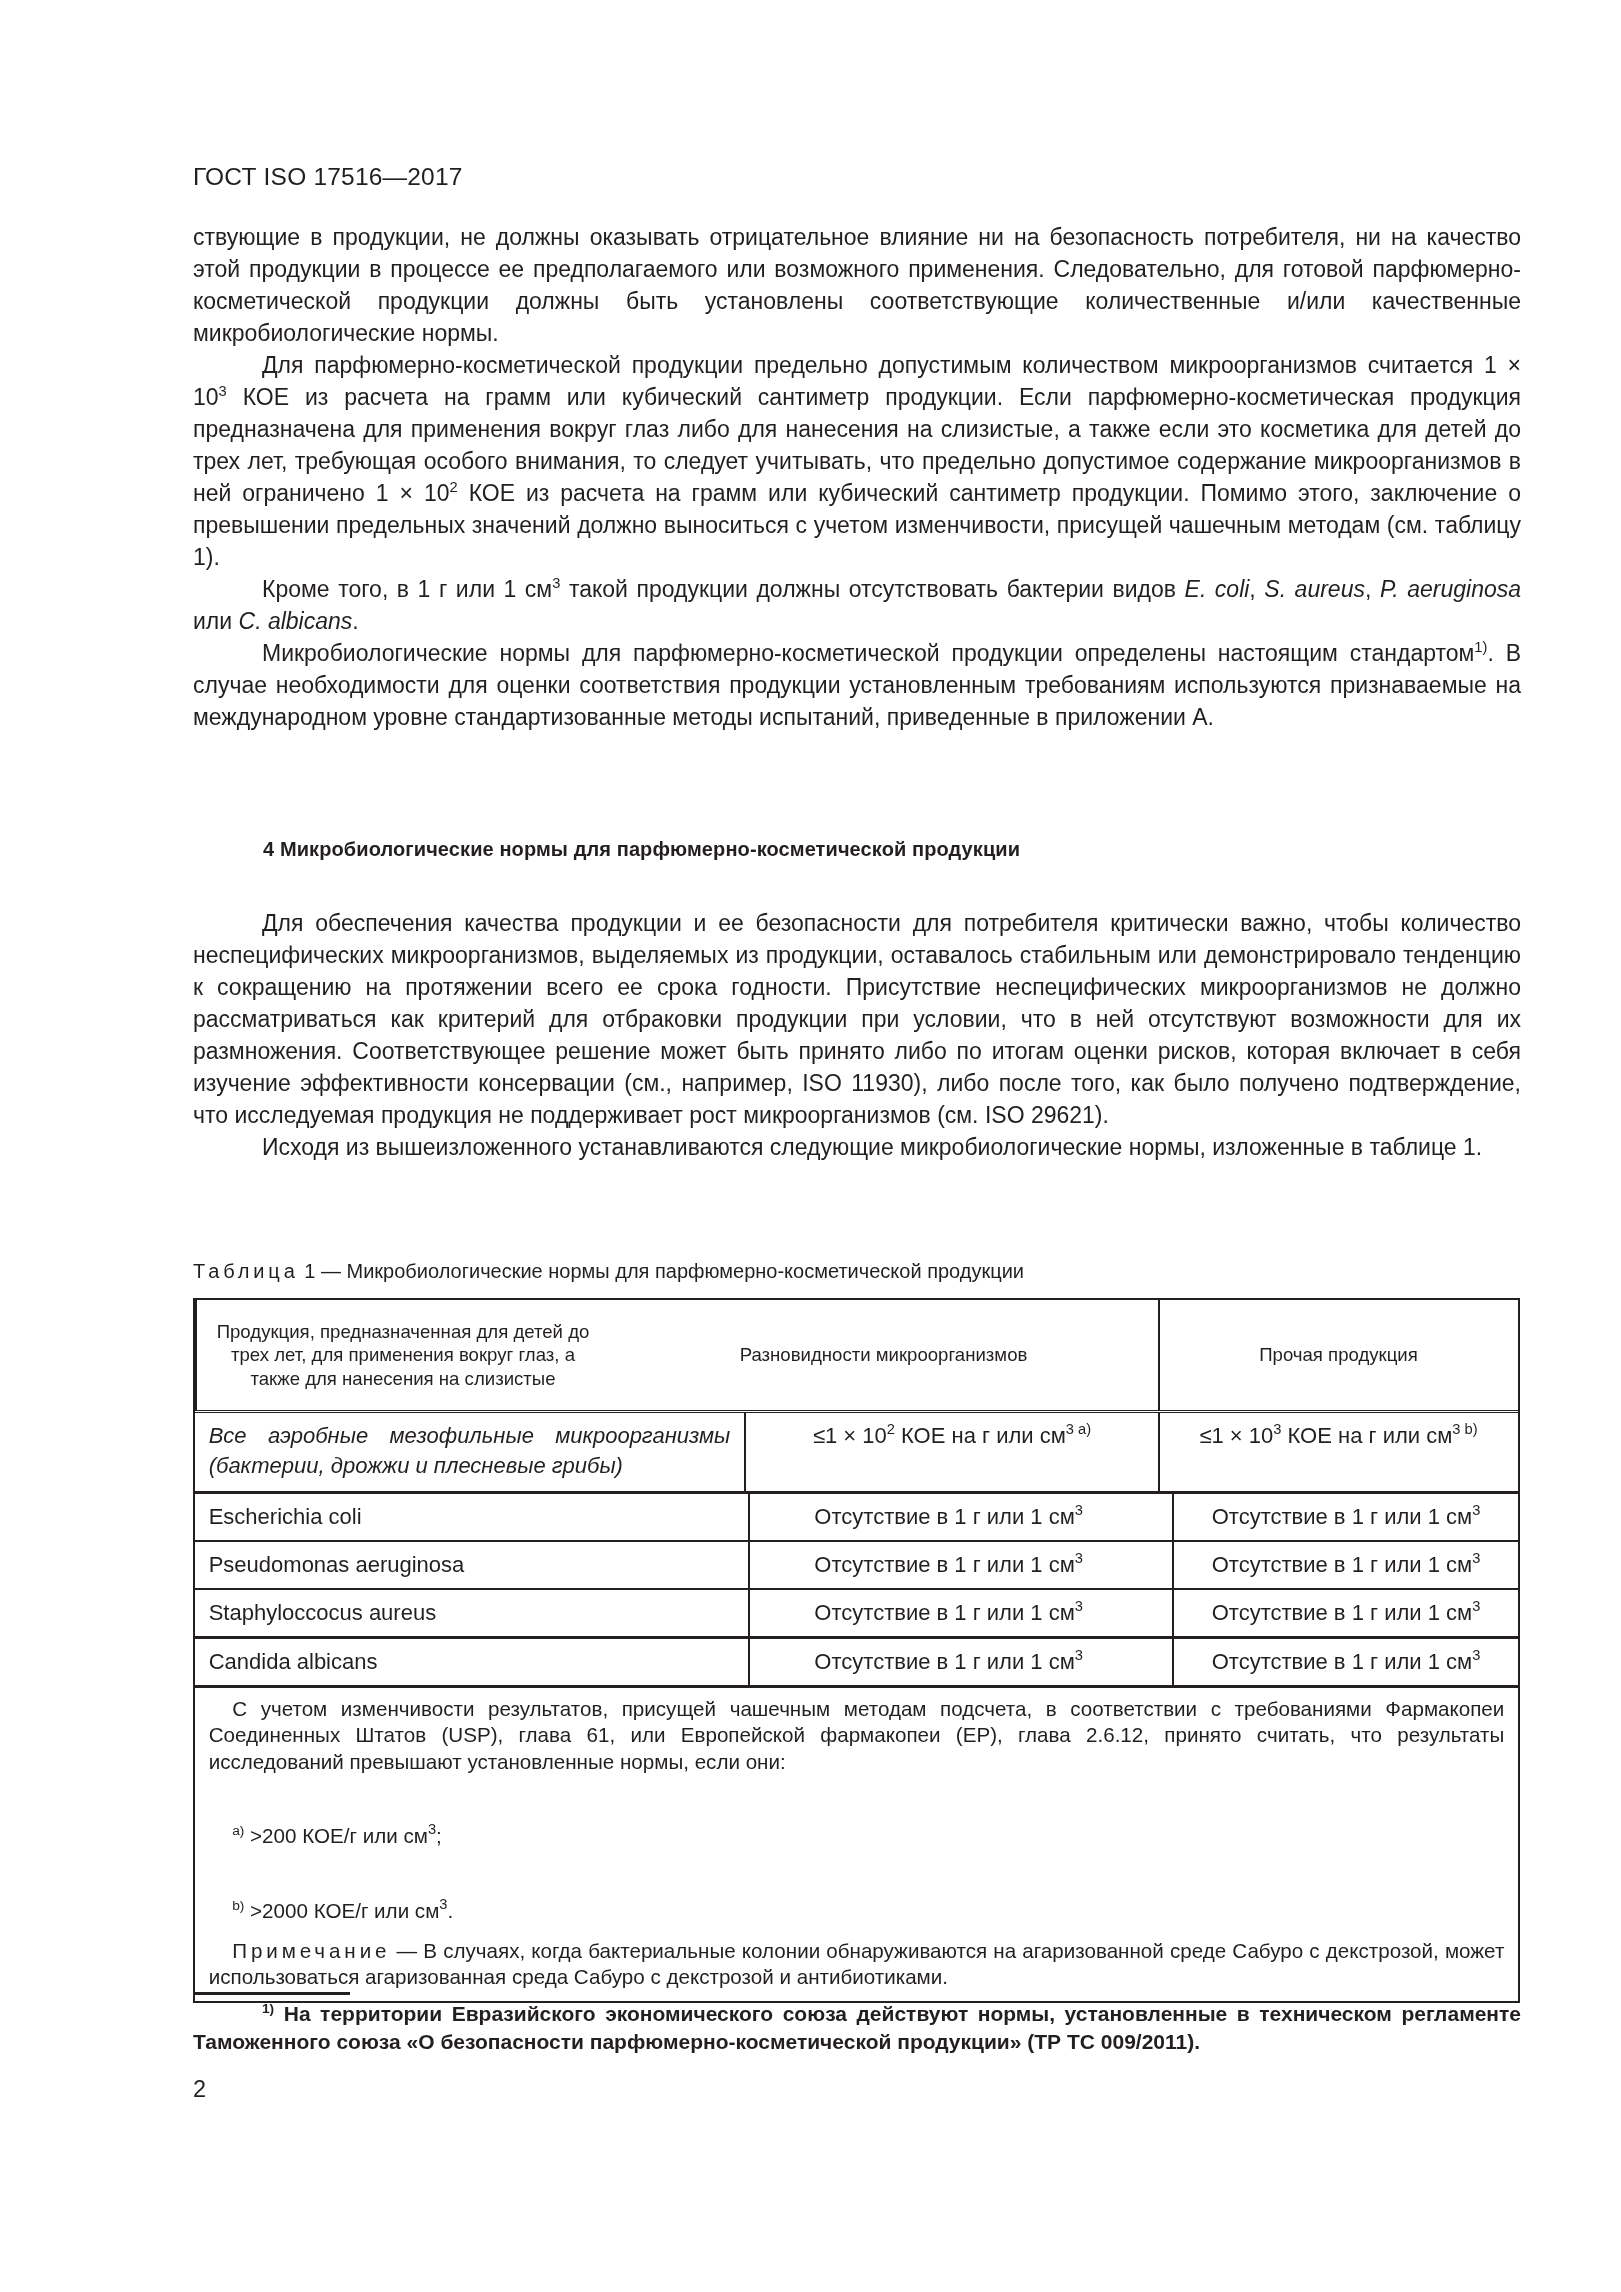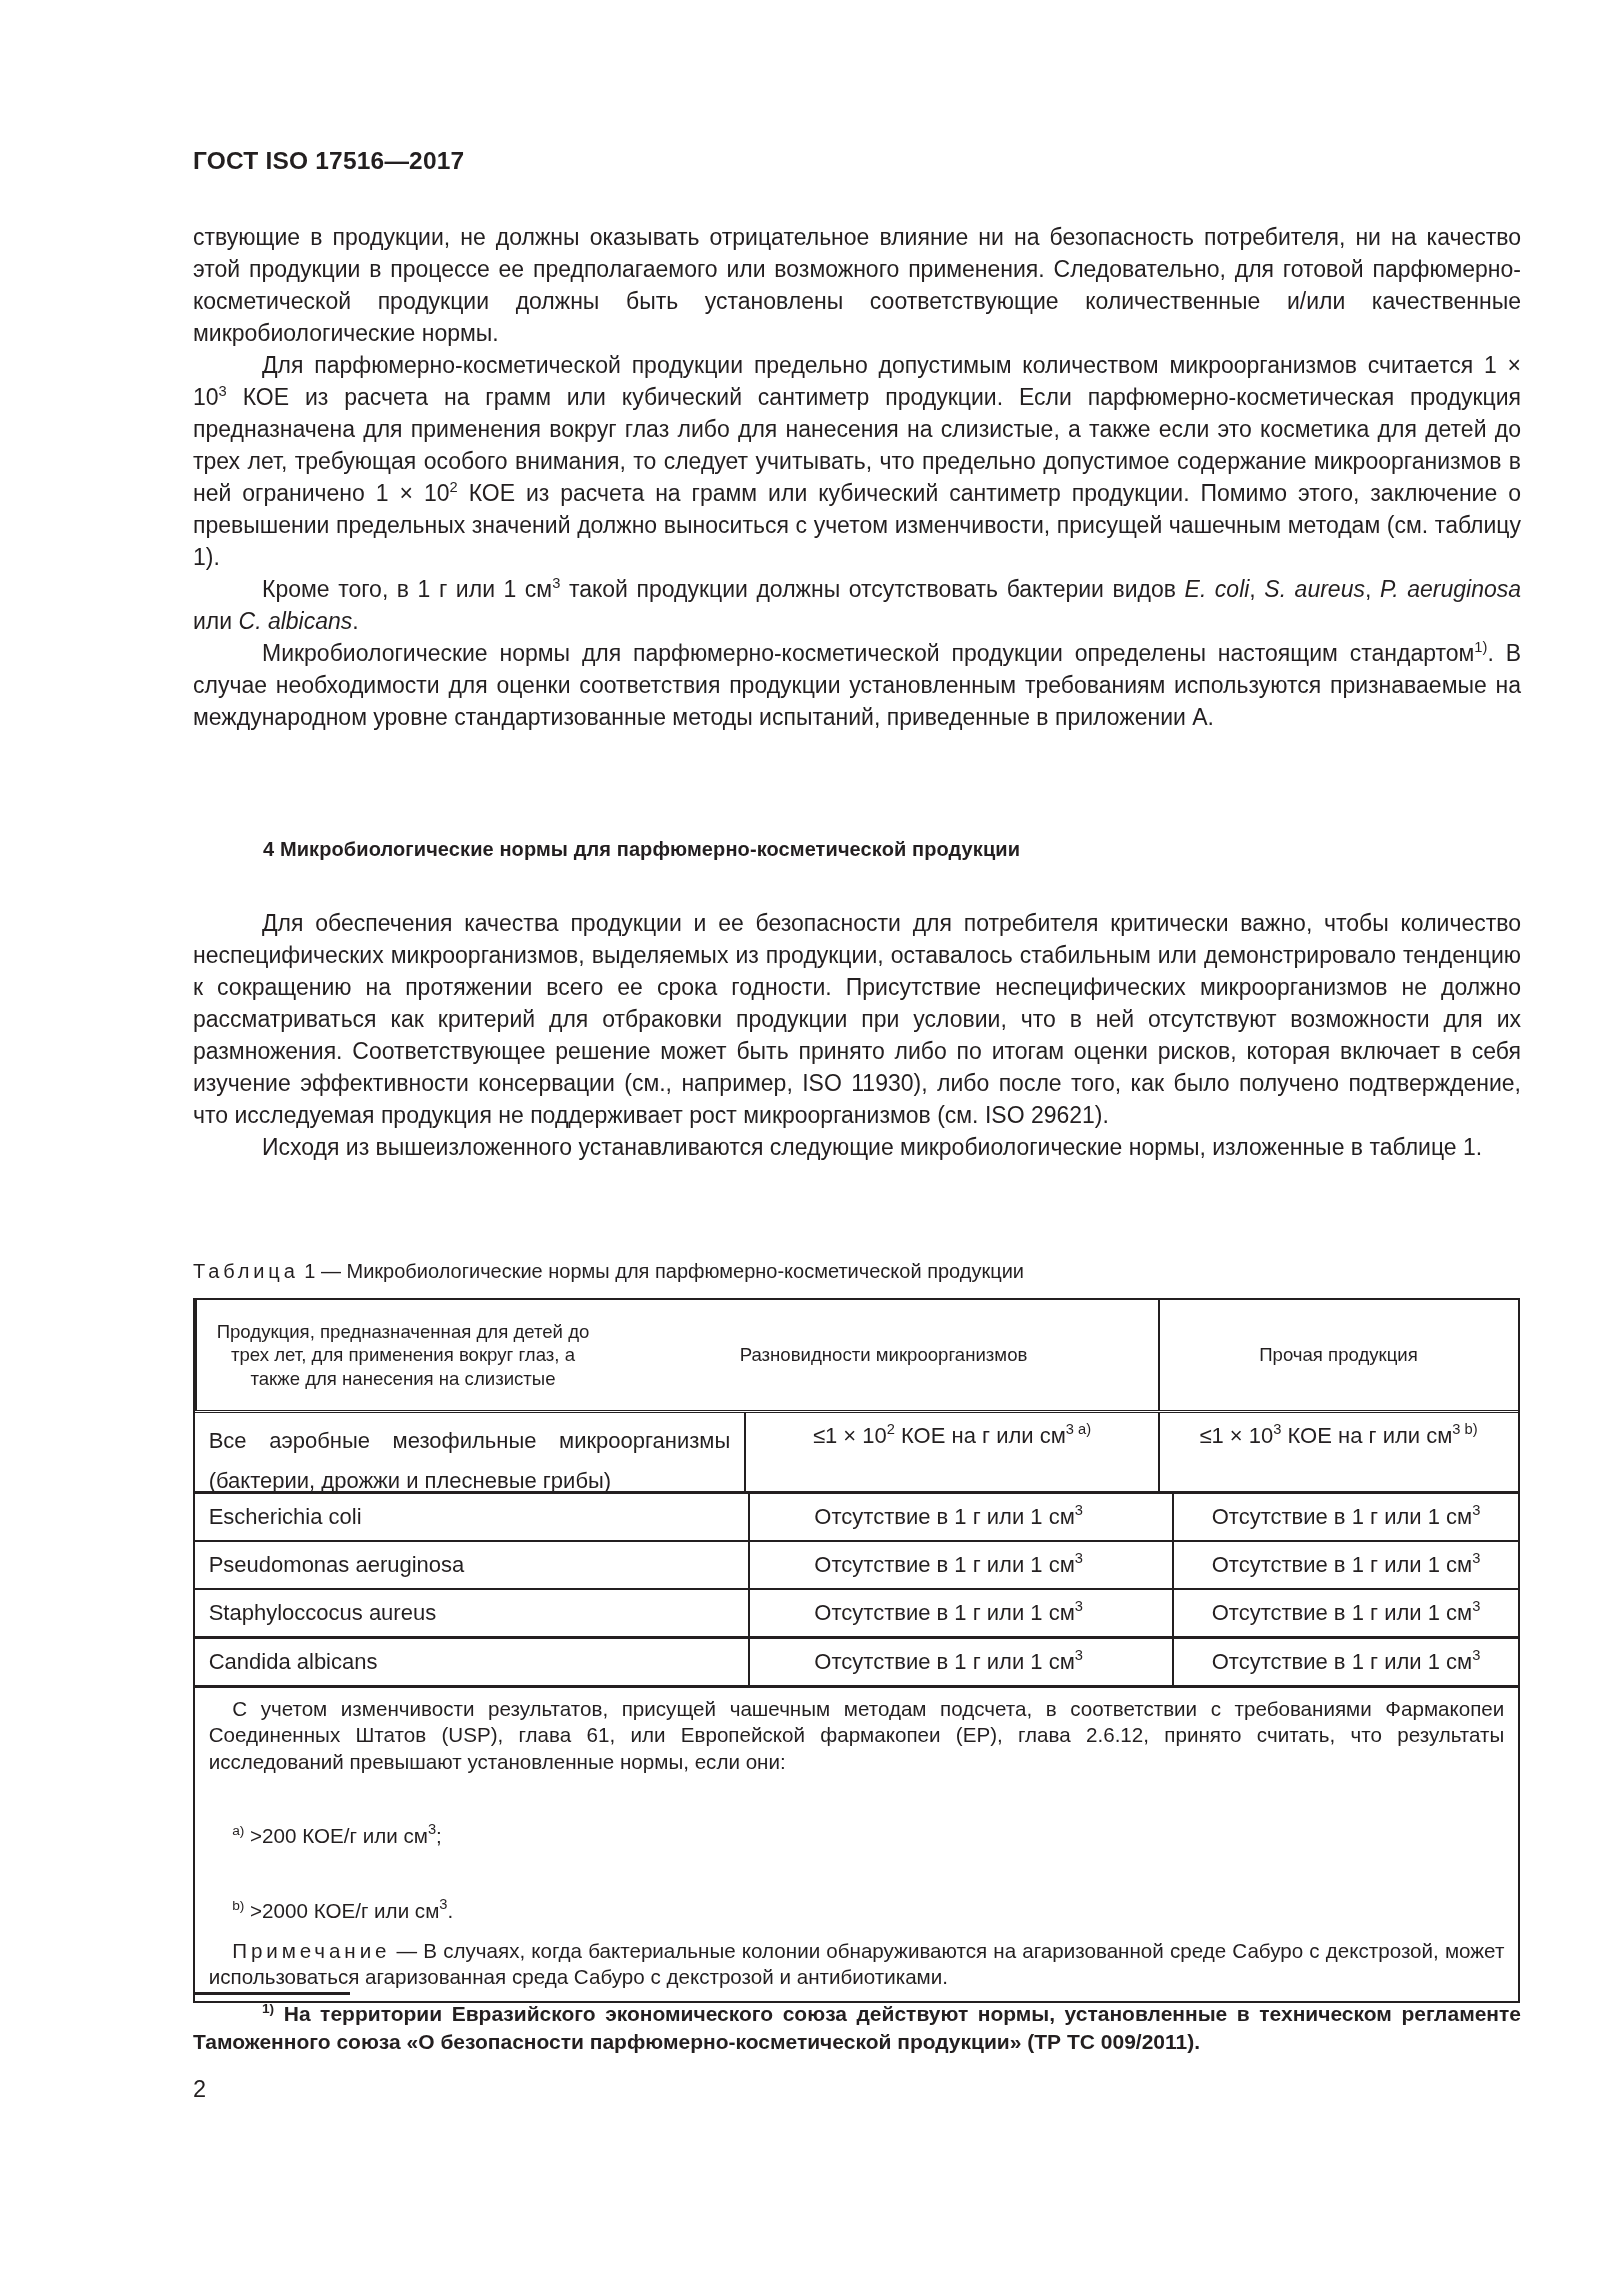--- a/index.html
+++ b/index.html
@@ -1,22 +1,22 @@
 <!DOCTYPE html>
 <html><head>
 <meta charset="utf-8">
 <style>
   html, body { margin: 0; padding: 0; background: #ffffff; }
   body {
     width: 1621px; height: 2293px; position: relative; overflow: hidden;
     font-family: "Liberation Sans", sans-serif; color: #231f20;
   }
   .header {
-    position: absolute; left: 193px; top: 147px;
-    font-weight: bold; font-size: 24.5px; letter-spacing: 0.2px; text-align: center;
+    position: absolute; left: 193px; top: 163px;
+    font-weight: normal; font-size: 24.5px; letter-spacing: 0.2px; text-align: center;
   }
   .body-text {
     position: absolute; left: 193px; top: 221px; width: 1328px;
     font-size: 23px; line-height: 32px; text-align: justify;
   }
   .body-text p { margin: 0; text-indent: 0; }
   .body-text p.ind { text-indent: 69px; }
   sup { font-size: 14.7px; line-height: 0; vertical-align: 8.8px; }
   .it { font-style: italic; }
   .section-title {
@@ -42,21 +42,21 @@
   .row.double { border-top: 3.9px double #231f20; }
   .row.thick { border-top: 3.9px solid #231f20; }
   .cell { box-sizing: border-box; padding: 0 13.7px; font-size: 22px; display: flex; align-items: center; }
   .c1 { width: 549px; }
   .c2 { width: 414px; border-left: 2px solid #231f20; justify-content: center; text-align: center; }
   .c3 { width: 359px; border-left: 2px solid #231f20; justify-content: center; text-align: center; }
   .head .cell { font-size: 18.6px; line-height: 23.5px; }
   .head .c1 { justify-content: center; }
   .head { height: 110px; }
   .r-aer { height: 78px; }
-  .r-aer .c1 { text-align: justify; line-height: 40px; align-items: flex-start; padding-top: 7.8px; }
+  .r-aer .c1 { text-align: justify; line-height: 30px; align-items: flex-start; padding-top: 7.8px; font-style: italic; }
   .r-aer .c2, .r-aer .c3 { align-items: flex-start; padding-top: 9.8px; }
   .r-std { height: 46px; gap: 25px; }
   .notes {
     border-top: 3.9px solid #231f20; padding: 7.8px 13.7px 9.8px 13.7px;
     font-size: 20.6px; line-height: 26.5px; text-align: justify;
   }
   .notes p { margin: 0; text-indent: 23.5px; }
   .notes .fn { text-indent: 0; padding-left: 23.5px; margin-top: 48px; }
   .notes .gap { height: 13.7px; }
   .fnsup { font-size: 13.7px; vertical-align: 7.8px; line-height: 0; }

